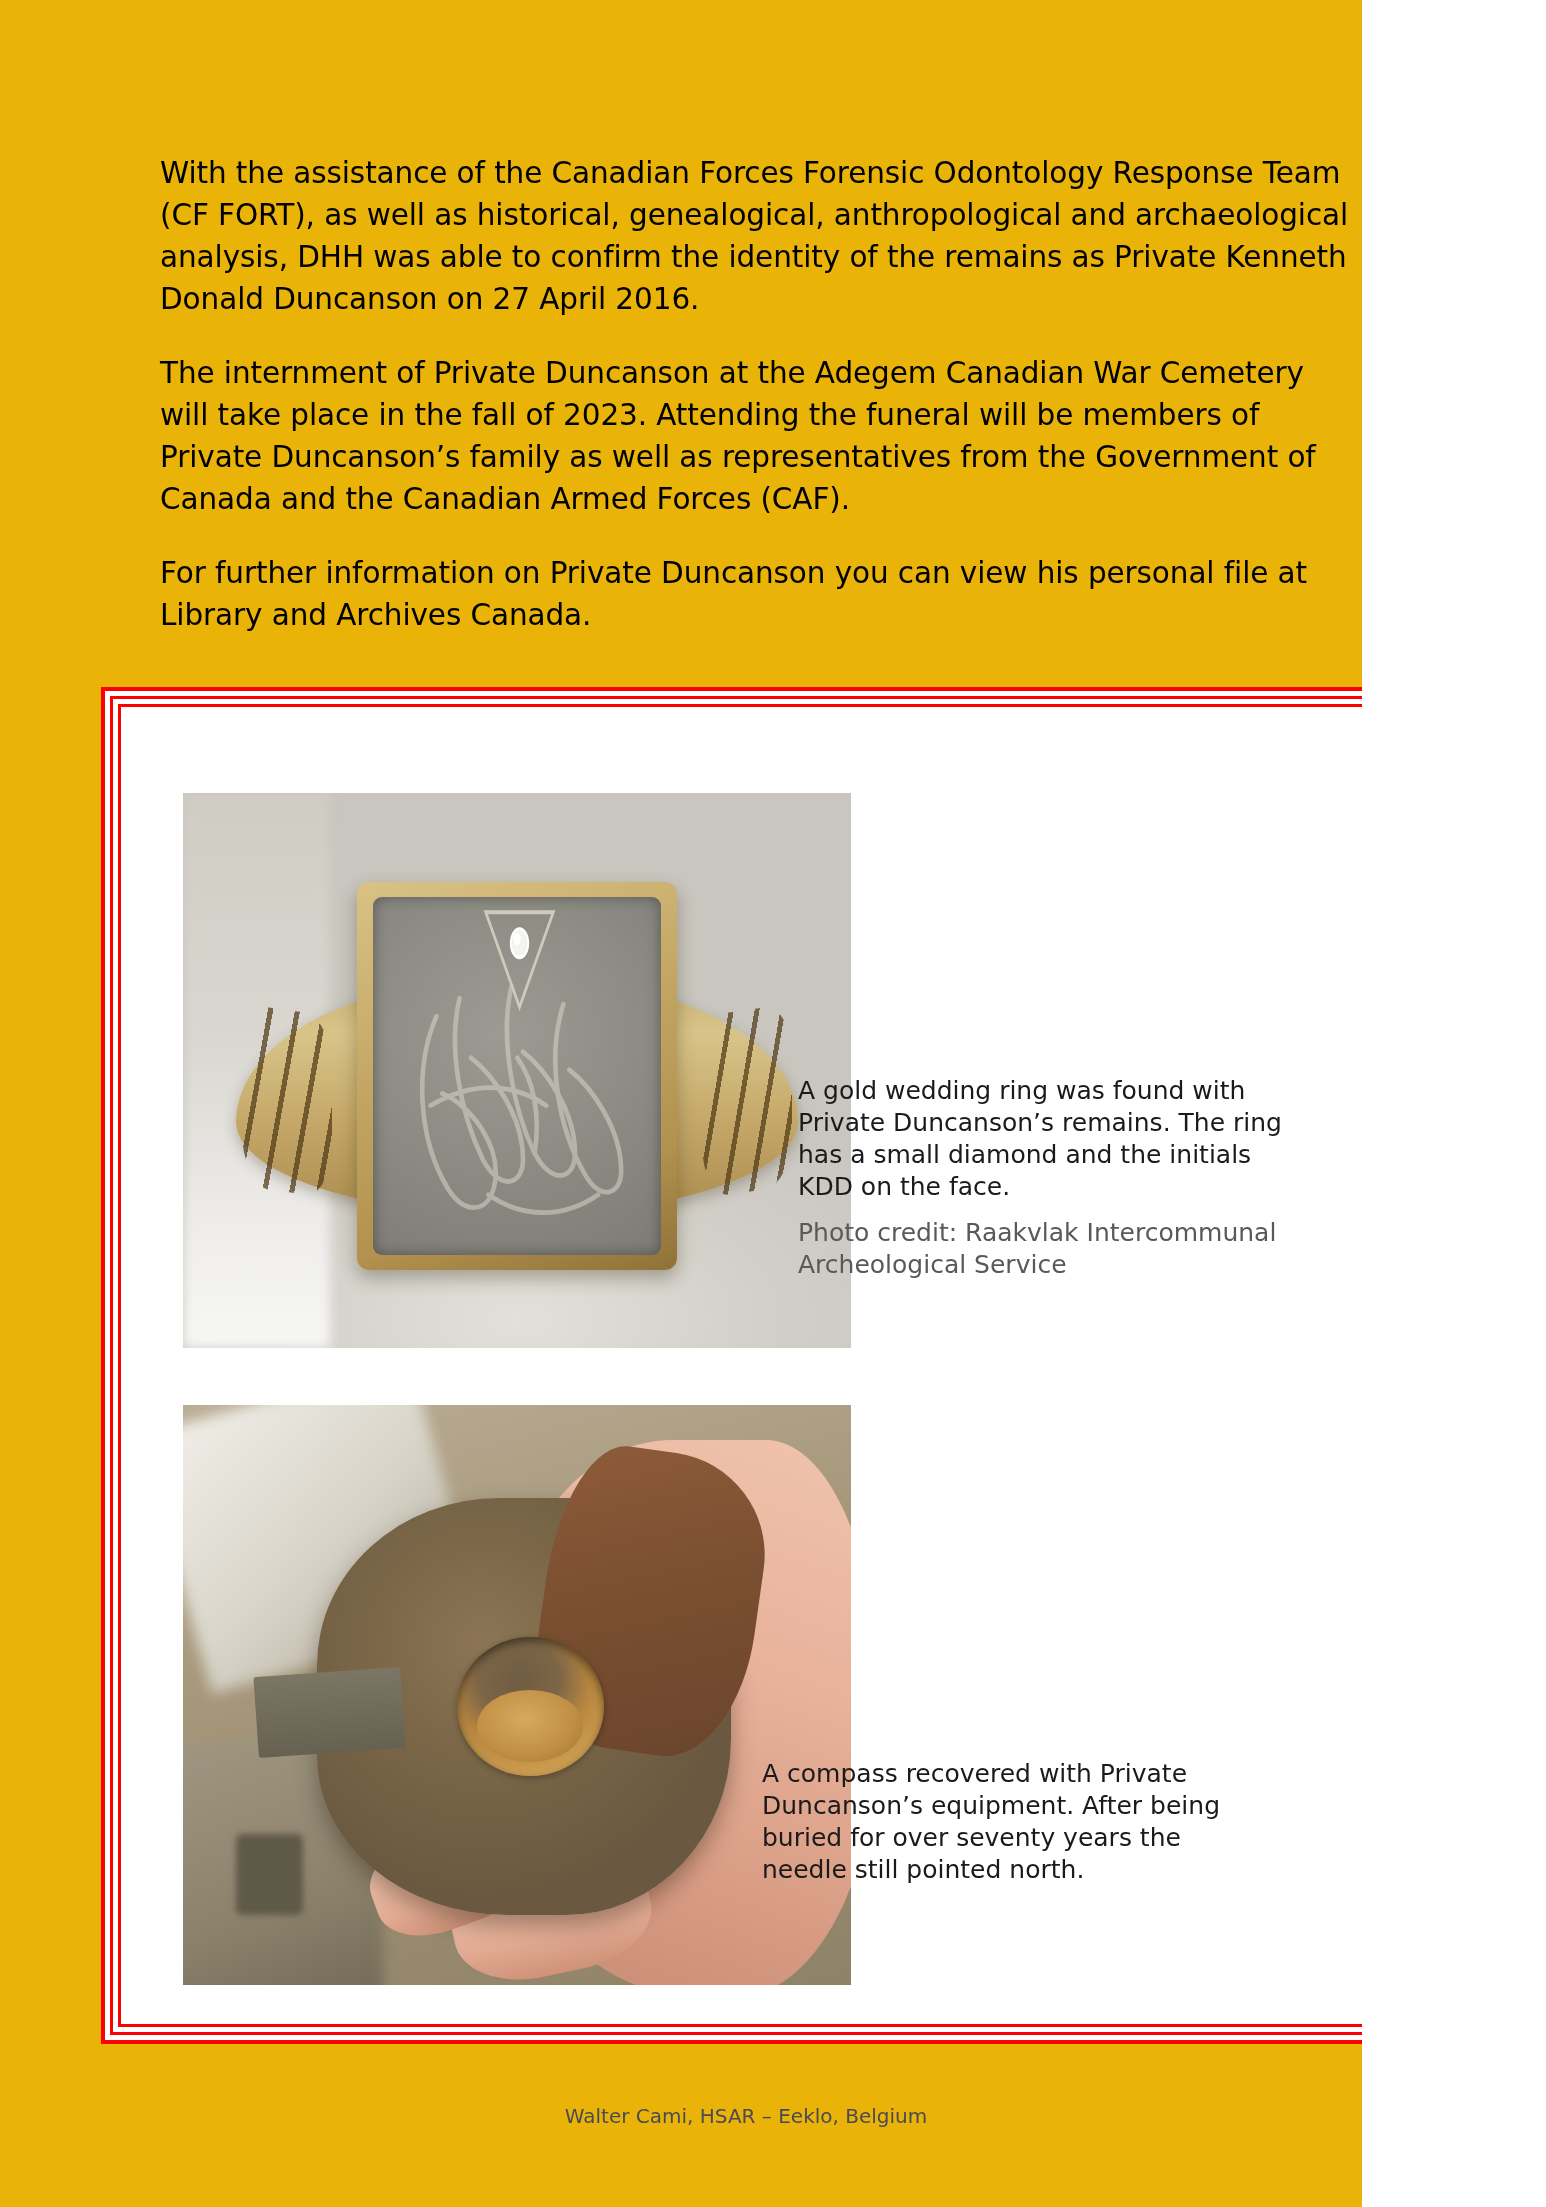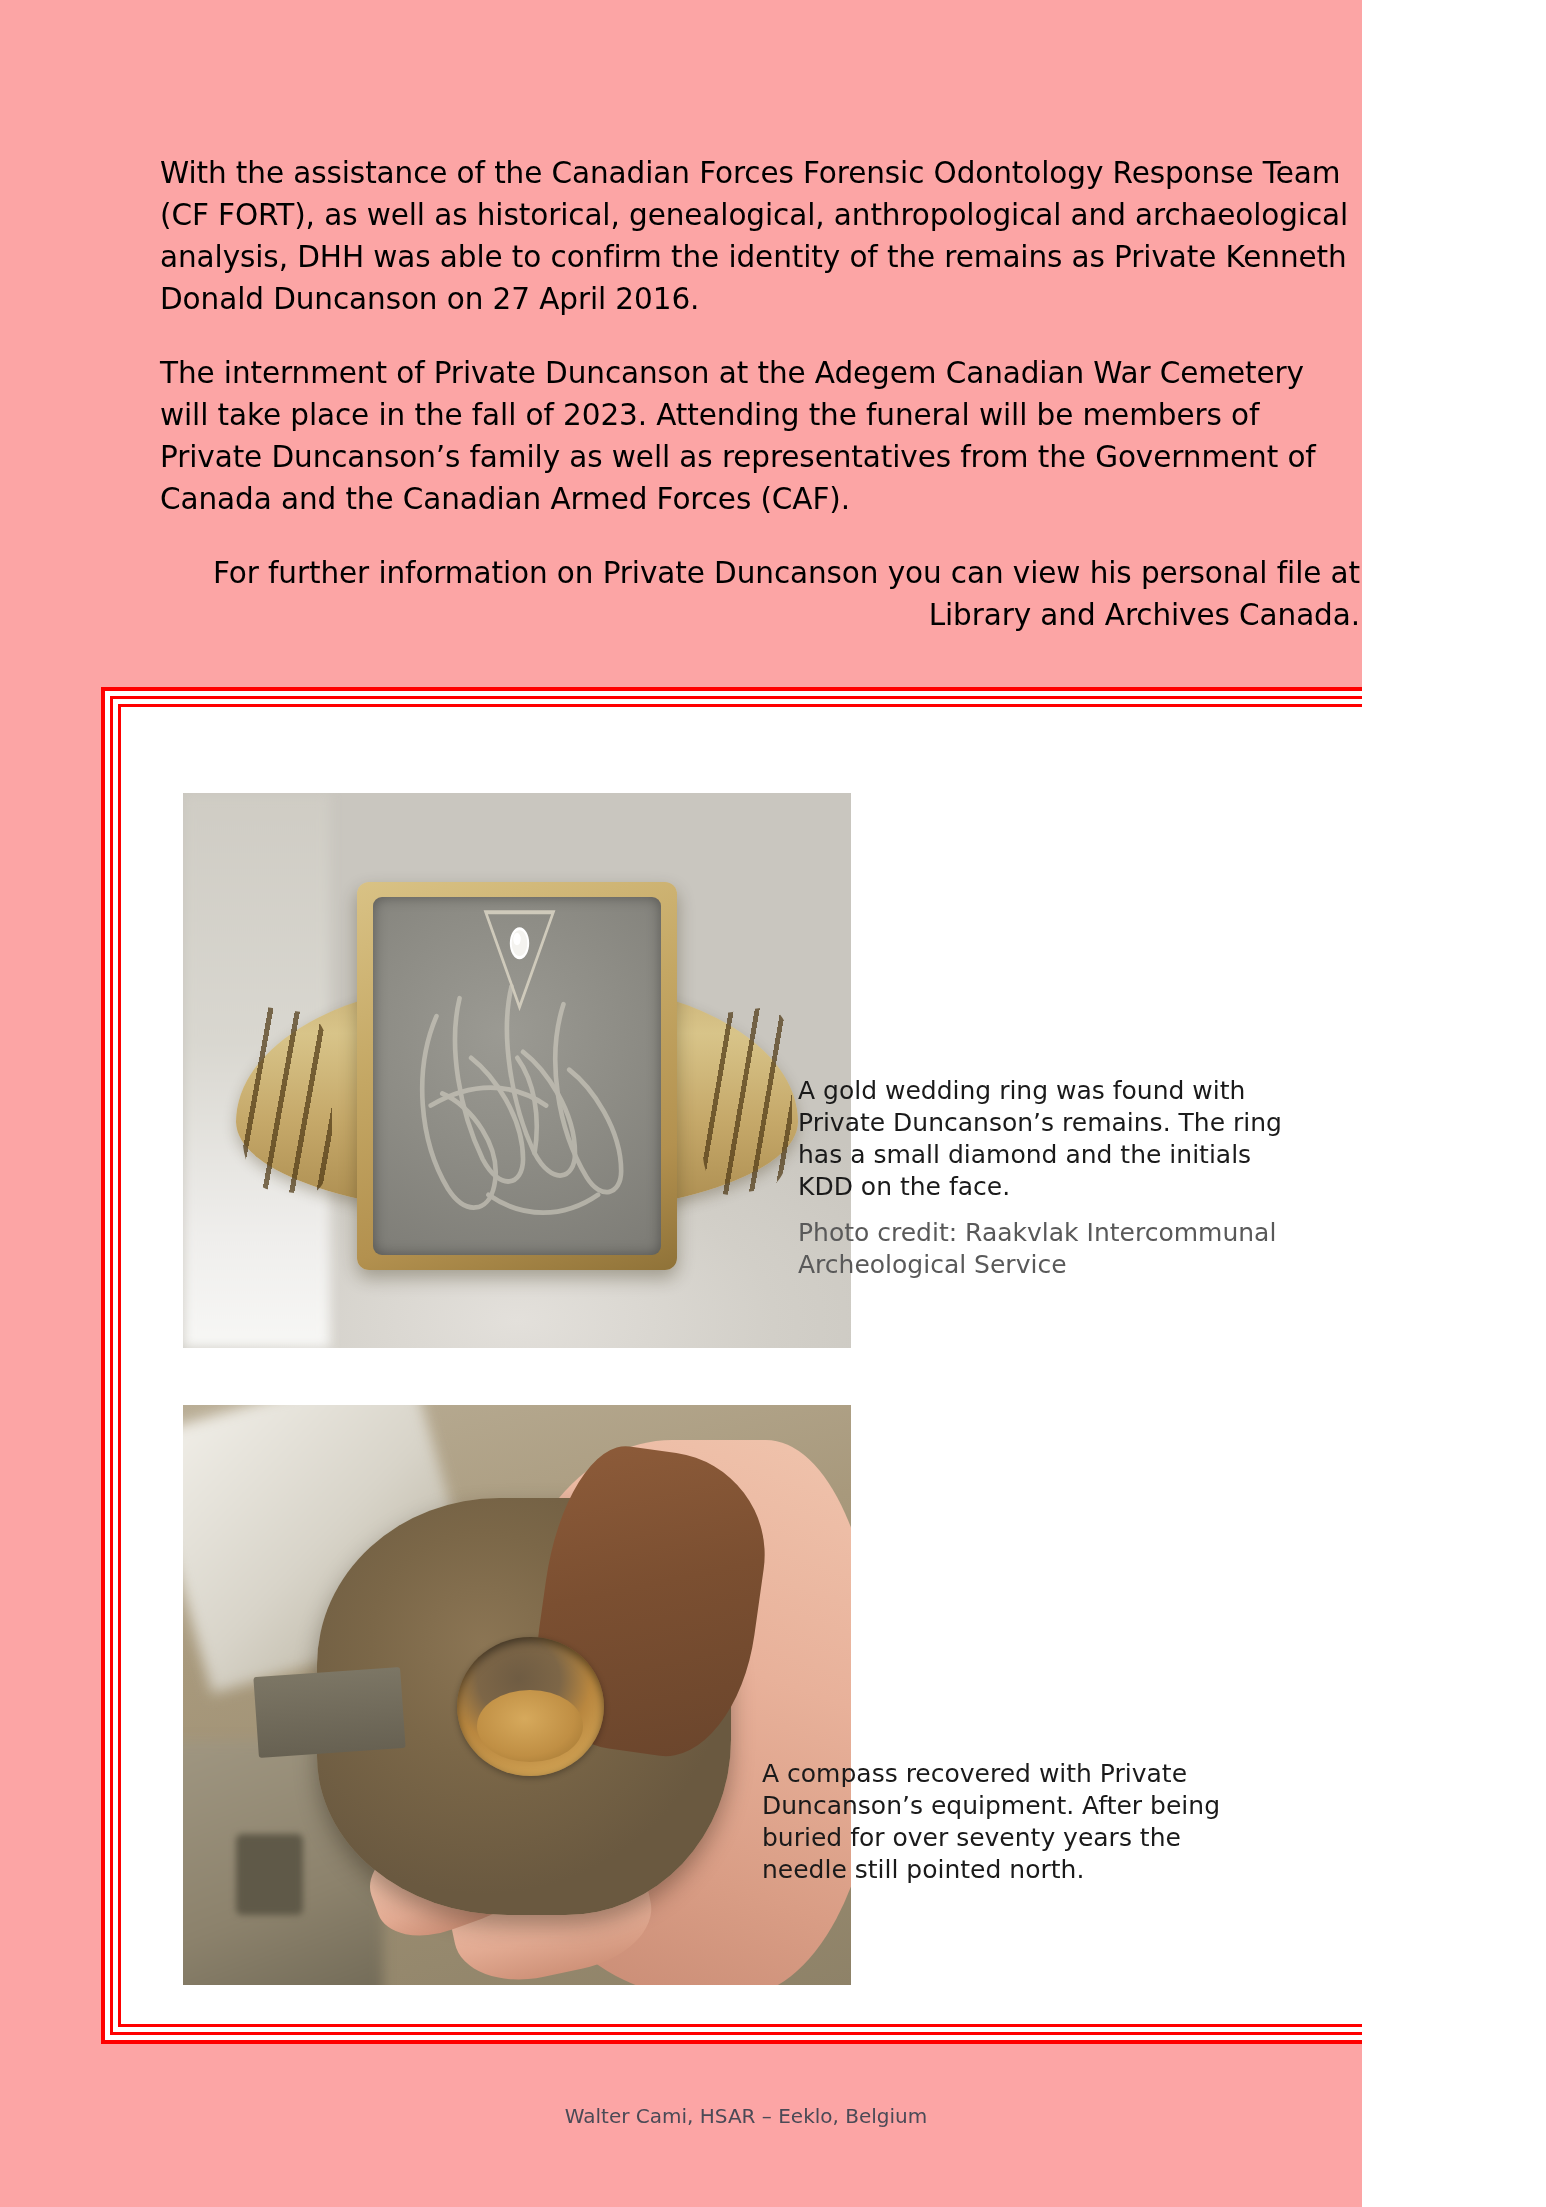--- a/index.html
+++ b/index.html
@@ -9,39 +9,39 @@
     background: #ffffff;
   }
   body {
     font-family: "DejaVu Sans", "Liberation Sans", sans-serif;
     color: #000000;
   }
   .page {
     position: relative;
     width: 1362px;
     height: 2207px;
-    background: #fca5a5;
+    background: #eab308;
     overflow: hidden;
   }
 
   
   .body-copy {
     position: absolute;
     left: 160px;
     top: 152px;
     width: 1200px;
   }
   .para {
     font-size: 29.5px;
     line-height: 42px;
     color: #000000;
     margin: 0 0 32px 0;
     letter-spacing: -0.1px;
   }
-  .para:last-child { margin-bottom: 4px; text-align: right; }
+  .para:last-child { margin-bottom: 4px; }
 
   
   .photo-frame {
     position: absolute;
     left: 101px;
     top: 687px;
     width: 1310px;
     height: 1357px;
     box-sizing: border-box;
     border: 4px solid #ff0000;

